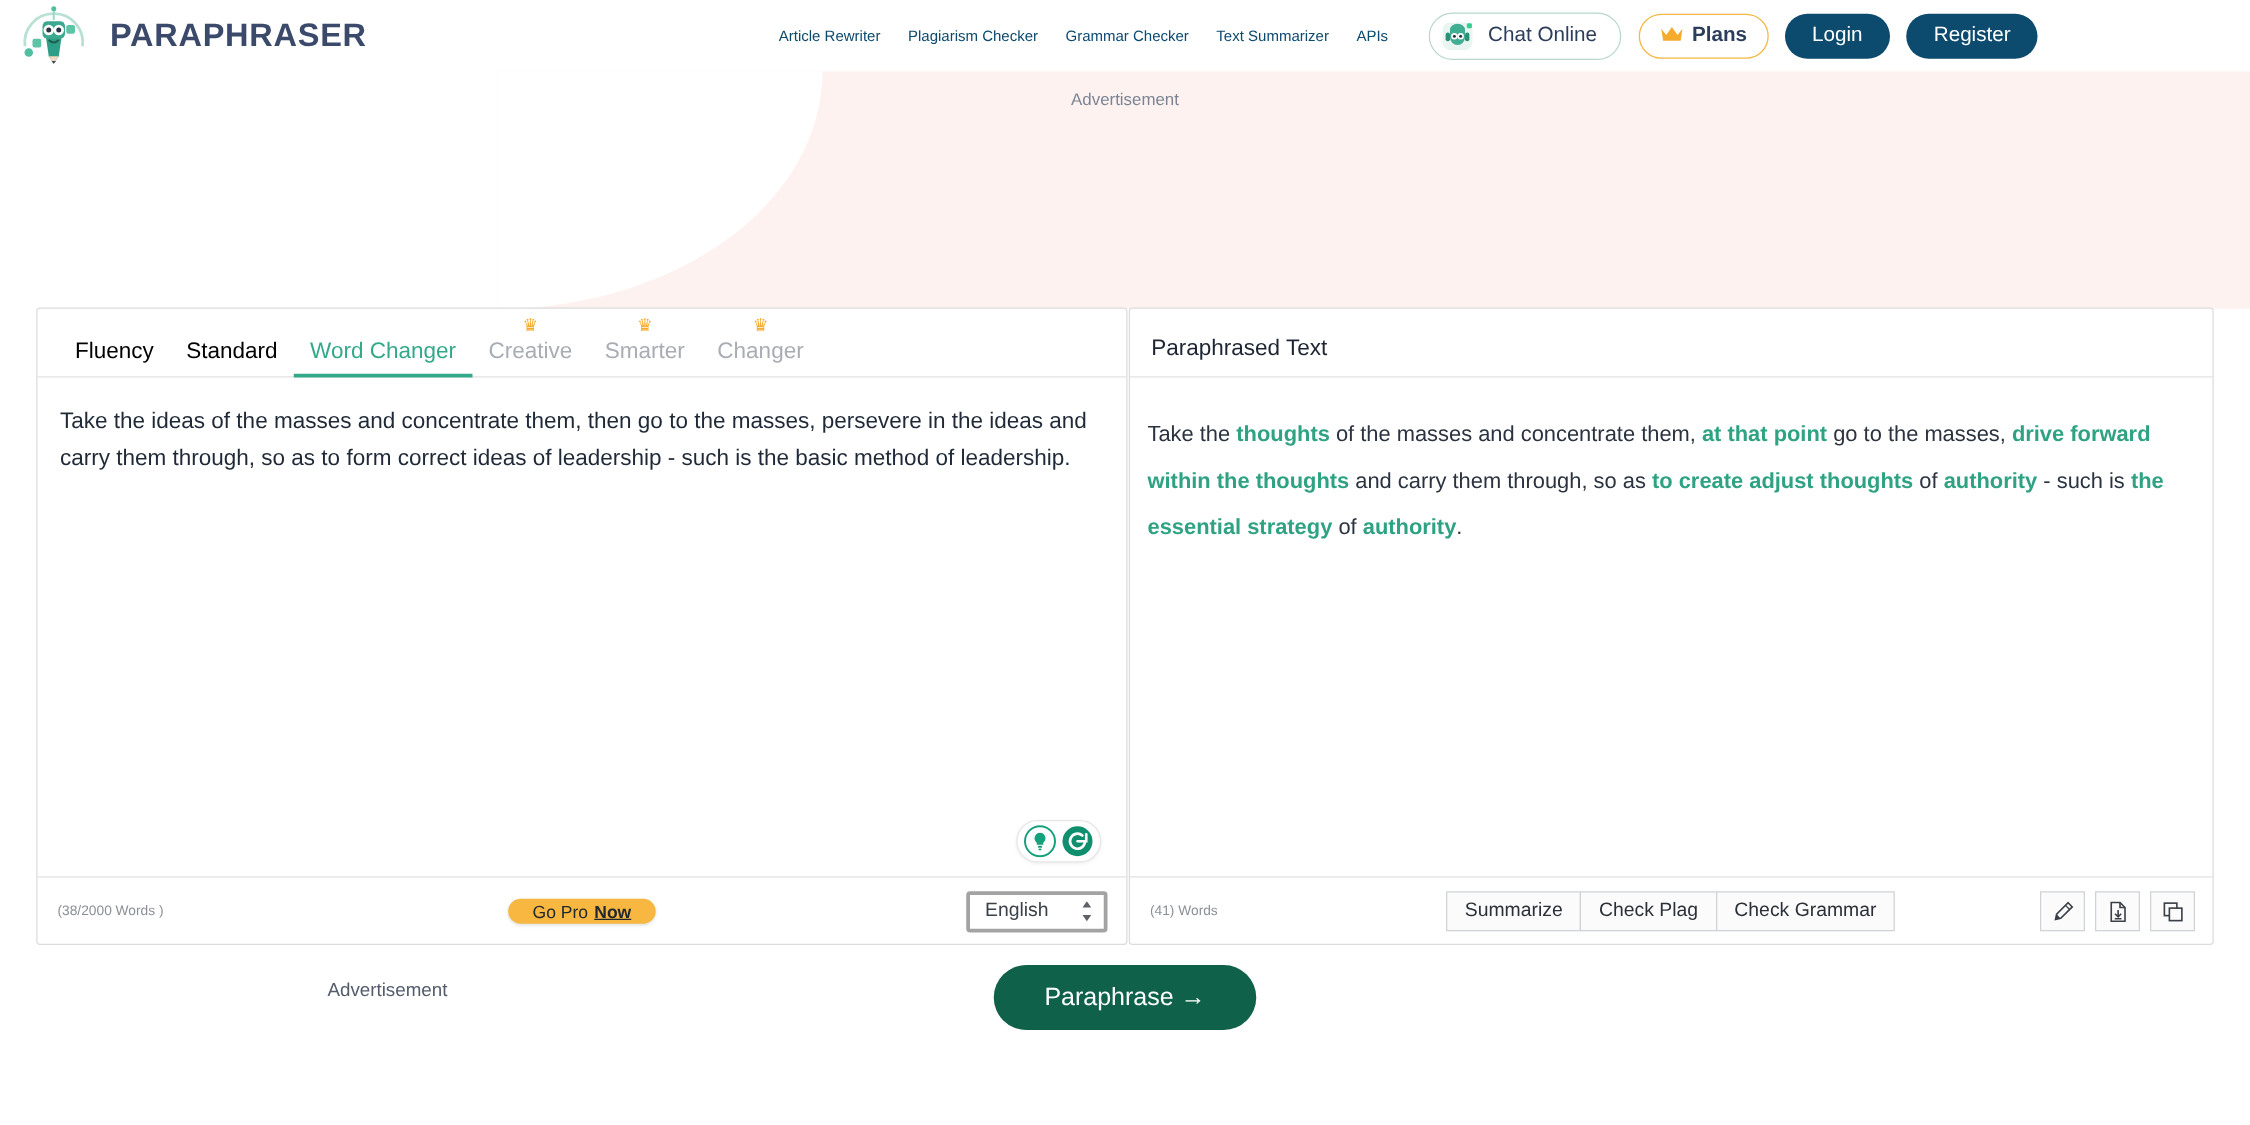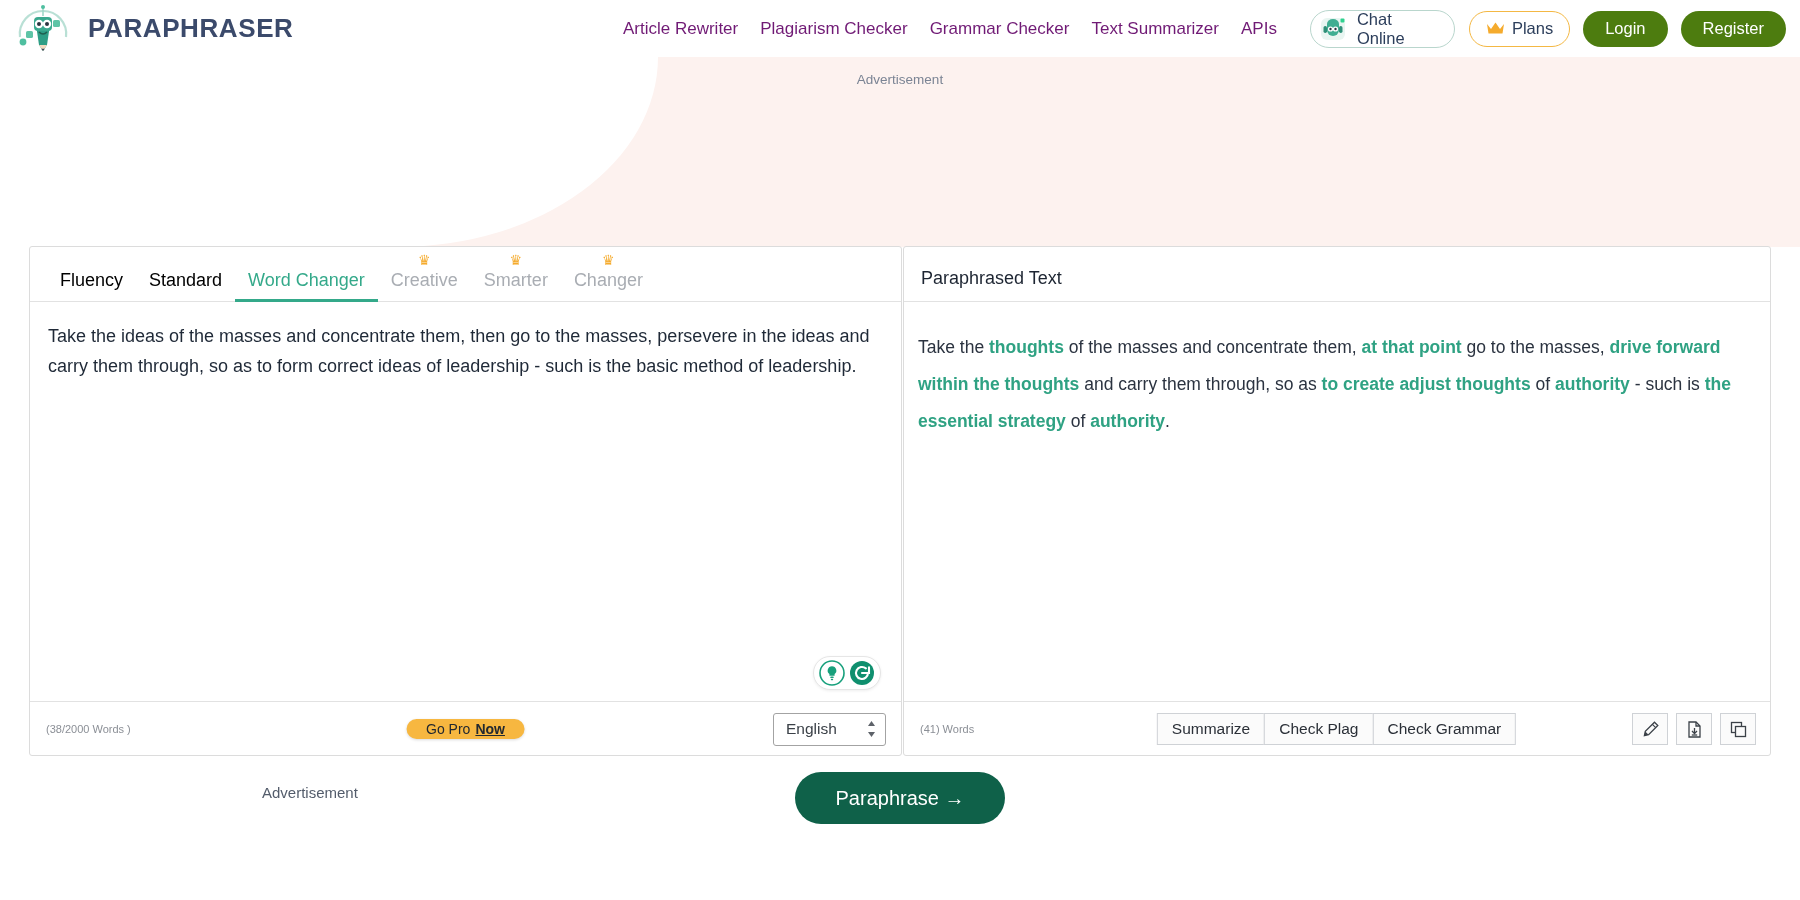--- a/index.html
+++ b/index.html
@@ -36,42 +36,42 @@
   #brand-title{
     font-size:26px; font-weight:bold; letter-spacing:0.6px;
     color:#3b4a6b; margin-left:16px;
     font-family:"Liberation Sans", sans-serif;
   }
   #nav{
     position:absolute; left:612px; top:0; height:57px;
     display:flex; align-items:center; gap:0px;
   }
   .nav-link{
-    font-size:17px; color:#701a75; padding:0 11px;
+    font-size:12px; color:#0c4a6e; padding:0 11px;
     white-space:nowrap; cursor:pointer;
   }
   #chat-btn{
     display:flex; align-items:center; gap:10px;
     border:1.3px solid #b9d6cd; border-radius:24px;
     height:38px; padding:0 18px 0 8px; margin-left:22px;
     background:#fff; cursor:pointer;
   }
   .chat-ava{ width:28px; height:28px; position:relative; }
   #chat-label{ font-size:16.5px; color:#2c3e5b; }
   #plans-btn{
     display:flex; align-items:center; gap:7px;
     border:1.4px solid #f4b844; border-radius:24px;
     height:36px; padding:0 16px; margin-left:14px;
-    background:#fff; cursor:pointer;
+    background:#fff; cursor:pointer;font-weight:bold;
   }
   #plans-label{ font-size:16.5px; color:#2c3e5b; }
   .crown{ color:#f5ab2d; font-size:15px; line-height:1; }
   .pill-dark{
     display:flex; align-items:center; justify-content:center;
-    background:#4d7c0f; color:#fff; border-radius:22px;
+    background:#0c4a6e; color:#fff; border-radius:22px;
     height:36px; padding:0 22px; margin-left:13px;
     font-size:16.5px; cursor:pointer; white-space:nowrap;
   }
   #register-btn{ margin-right:14px; }
 
   
   #ad-top-label{
     position:absolute; left:0; top:72px; width:1800px;
     text-align:center; font-size:13.5px; color:#7b8494; z-index:5;
   }
@@ -142,21 +142,21 @@
     position:absolute; left:50%; transform:translateX(-50%);
     background:#f7b740; border-radius:18px; height:20px;
     display:flex; align-items:center; justify-content:center;
     padding:0 20px; font-size:14px; color:#22282f; cursor:pointer;
     box-shadow:0 1px 3px rgba(0,0,0,.15);
   }
   #gopro-now{ font-weight:bold; text-decoration:underline; margin-left:5px; }
   #lang-select{
     position:absolute; right:15px;
     display:flex; align-items:center; justify-content:space-between;
-    width:113px; height:33px; border:1px solid #a3a3a3; border-radius:3px;
+    width:113px; height:33px; border:3px solid #a3a3a3; border-radius:3px;
     background:#fff; padding:0 8px 0 12px; cursor:pointer;
   }
   #lang-label{ font-size:15.5px; color:#3b4148; }
   .stepper{ display:flex; flex-direction:column; line-height:7px; color:#5d6269; font-size:11px; }
 
   .out-actions{ position:absolute; left:50%; transform:translateX(-50%); display:flex; }
   .ghost-btn{
     border:1px solid #cfd2d6; background:#fbfbfb; height:32px;
     display:flex; align-items:center; padding:0 14px;
     font-size:15.5px; color:#2b3038; cursor:pointer; margin-left:-1px;

